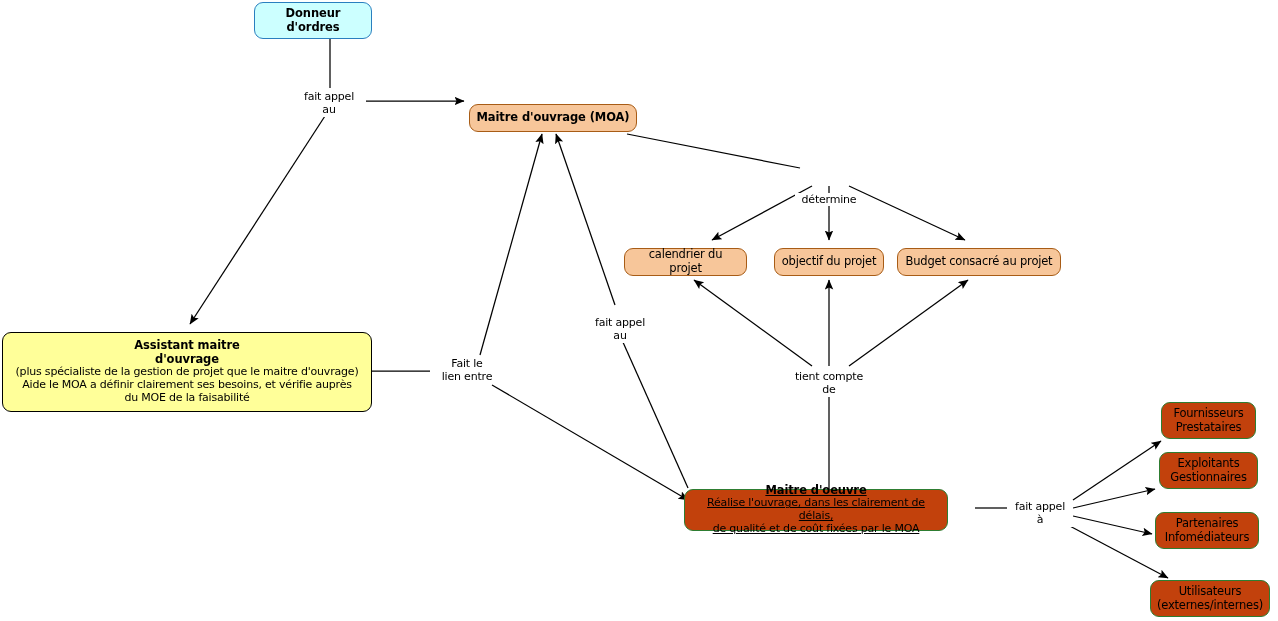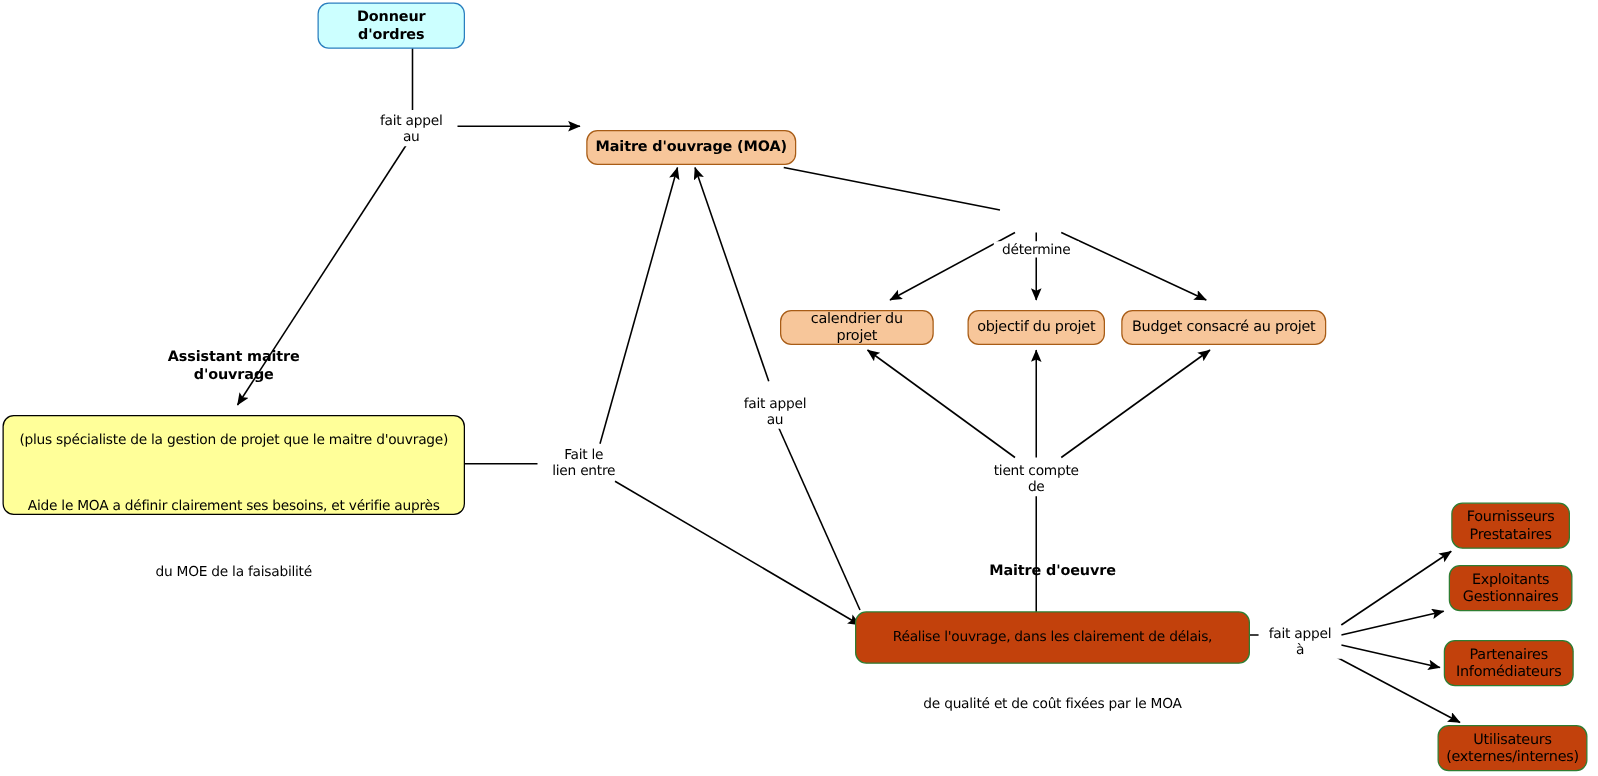--- a/index.html
+++ b/index.html
@@ -42,21 +42,20 @@
   }
   .node .title {
     font-weight: bold;
     font-size: 11.5px;
     letter-spacing: -0.1px;
   }
   .node .sub {
     font-weight: normal;
     font-size: 11px;
     letter-spacing: -0.2px;
-    margin-top: 40px;
   }
   .node.plain {
     font-weight: normal;
     letter-spacing: -0.2px;
   }
   .n-cyan   { background: #ccffff; border-color: #2a7fbf; }
   .n-orange { background: #f7c69a; border-color: #a85c16; }
   .n-yellow { background: #ffff99; border-color: #000000; }
   .n-green  { background: #c2410c; border-color: #2e7d32; }
 
@@ -143,21 +142,21 @@
   </div>
 
   <div class="node n-orange plain" style="left:774px; top:248px; width:110px; height:28px;">
     <span>objectif du projet</span>
   </div>
 
   <div class="node n-orange plain" style="left:897px; top:248px; width:164px; height:28px;">
     <span>Budget consacré au projet</span>
   </div>
 
-  <div class="node n-green" style="left:684px; top:489px; width:316px; height:42px;">
+  <div class="node n-green" style="left:684px; top:489px; width:264px; height:42px;text-decoration:underline;">
     <span class="title">Maitre d'oeuvre</span>
     <span class="sub">Réalise l'ouvrage, dans les clairement de délais,</span>
     <span class="sub">de qualité et de coût fixées par le MOA</span>
   </div>
 
   <div class="node n-green plain" style="left:1161px; top:402px; width:95px; height:37px;">
     <span>Fournisseurs</span>
     <span>Prestataires</span>
   </div>
 

